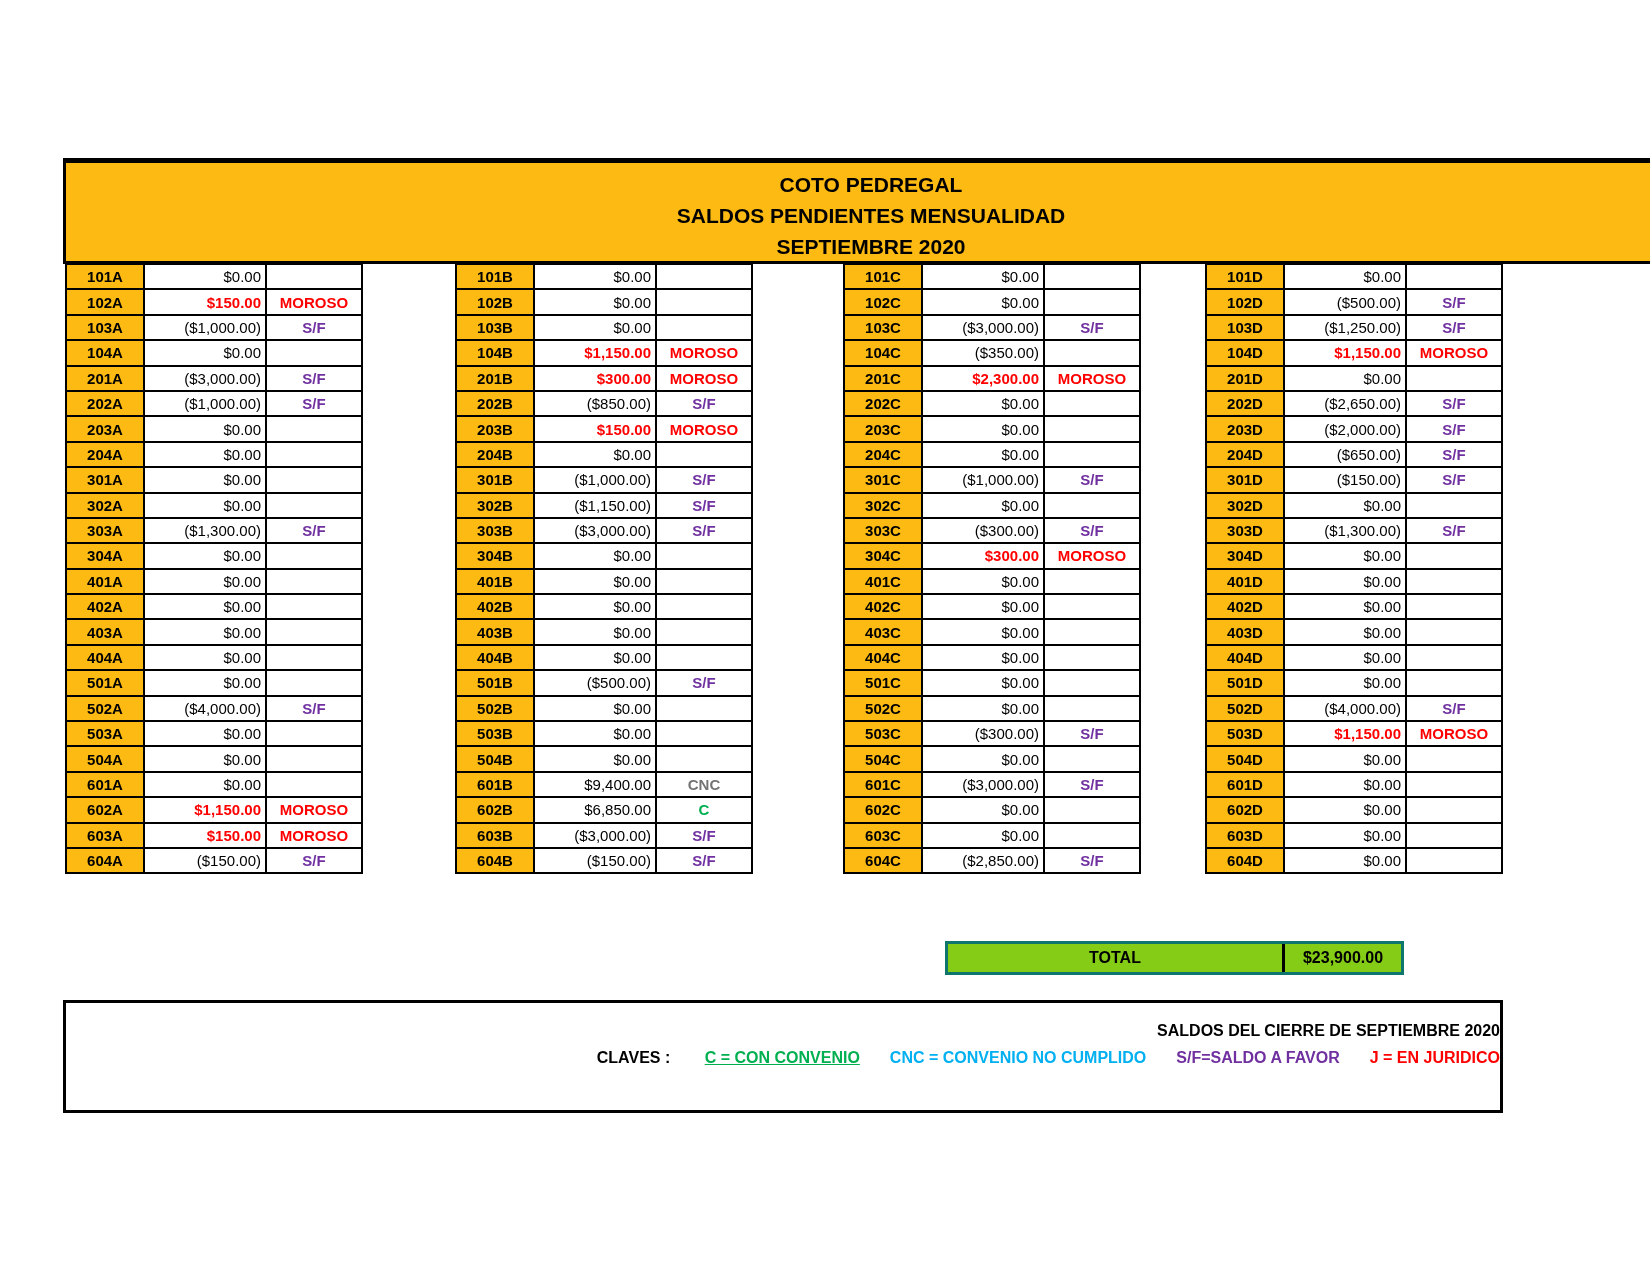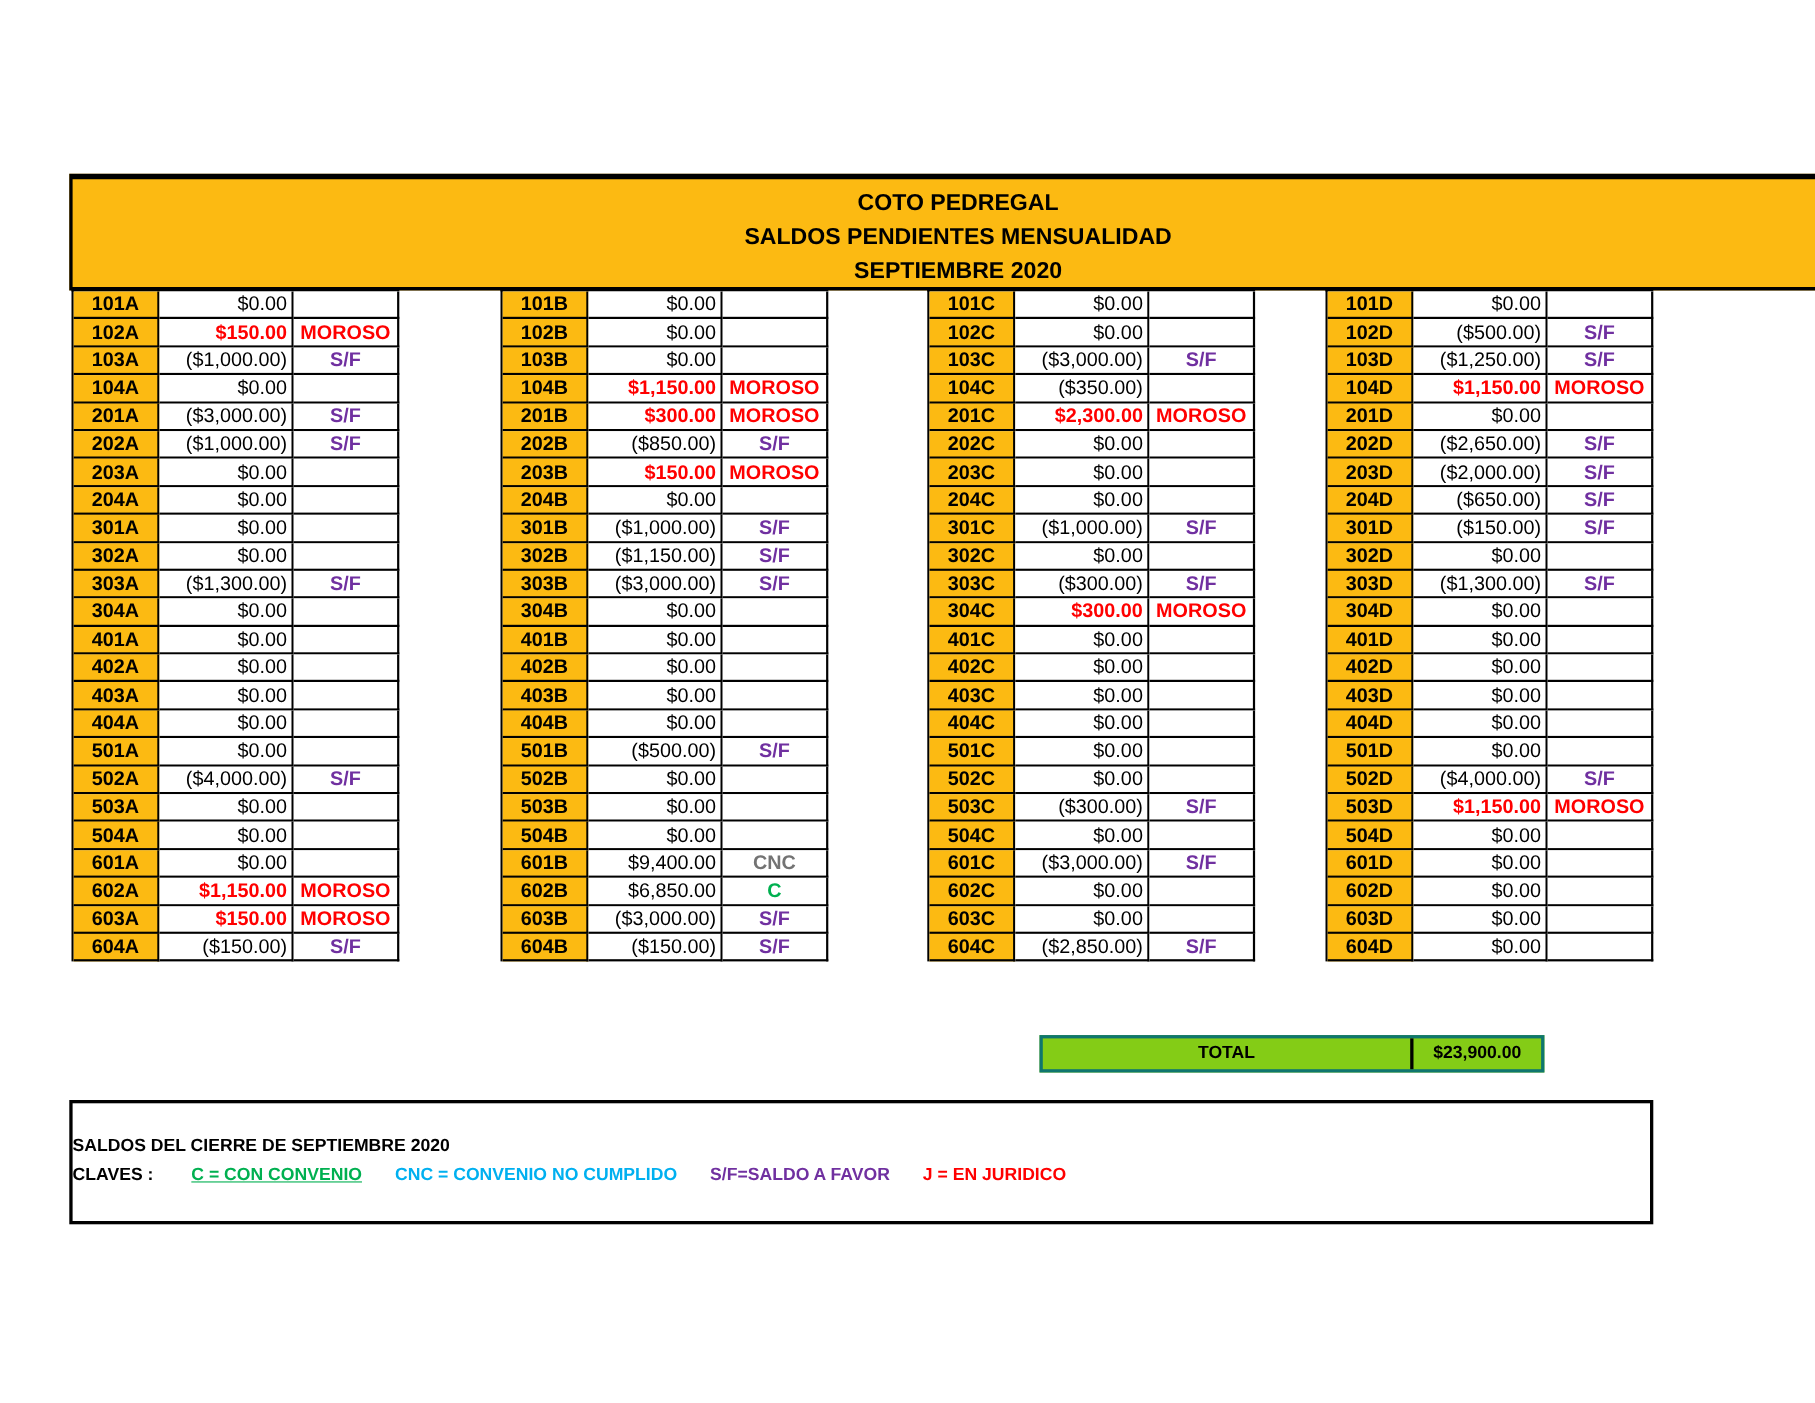--- a/index.html
+++ b/index.html
@@ -14,21 +14,21 @@
     box-sizing:border-box;background:#FCBA12;
     border:3px solid #000;border-top:5px solid #000;
     text-align:center;font-weight:700;font-size:21px;padding-top:6px;
   }
   .title-band .tline{line-height:31px;}
   
   .group{
     position:absolute;top:263px;display:grid;
     grid-template-columns:78px 122px 96px;grid-auto-rows:25.4px;
     border-top:2px solid #000;border-left:2px solid #000;
-    font-size:18px;
+    font-size:15px;
   }
   .cell{
     box-sizing:border-box;border-right:2px solid #000;border-bottom:2px solid #000;
     display:flex;align-items:center;overflow:hidden;white-space:nowrap;background:#fff;
   }
   .ulabel{background:#FCBA12;font-weight:700;justify-content:center;}
   .amount{justify-content:flex-end;padding-right:4px;}
   .status{justify-content:center;font-weight:700;}
   #group-a{left:65px;}
   #group-b{left:455px;}
@@ -39,21 +39,21 @@
     position:absolute;left:945px;top:941px;height:34px;display:flex;
     box-sizing:border-box;border:3px solid #0f766e;font-weight:700;font-size:16px;
     background:#84cc16;
   }
   .total-label{width:337px;box-sizing:border-box;border-right:3px solid #000;display:flex;align-items:center;justify-content:center;}
   .total-value{width:116px;display:flex;align-items:center;justify-content:center;}
   
   .footer-box{
     position:absolute;left:63px;top:1000px;width:1440px;height:113px;
     box-sizing:border-box;border:3px solid #000;background:#fff;
-    text-align:left;font-weight:700;font-size:16px;padding-top:25px;
+    text-align:right;font-weight:700;font-size:16px;padding-top:14px;
   }
   .footer-box .fline{line-height:27px;}
   .clave-item{margin-left:30px;}
 </style>
 </head>
 <body>
 
 <div class="title-band">
   <div class="tline">COTO PEDREGAL</div>
   <div class="tline">SALDOS PENDIENTES MENSUALIDAD</div>

